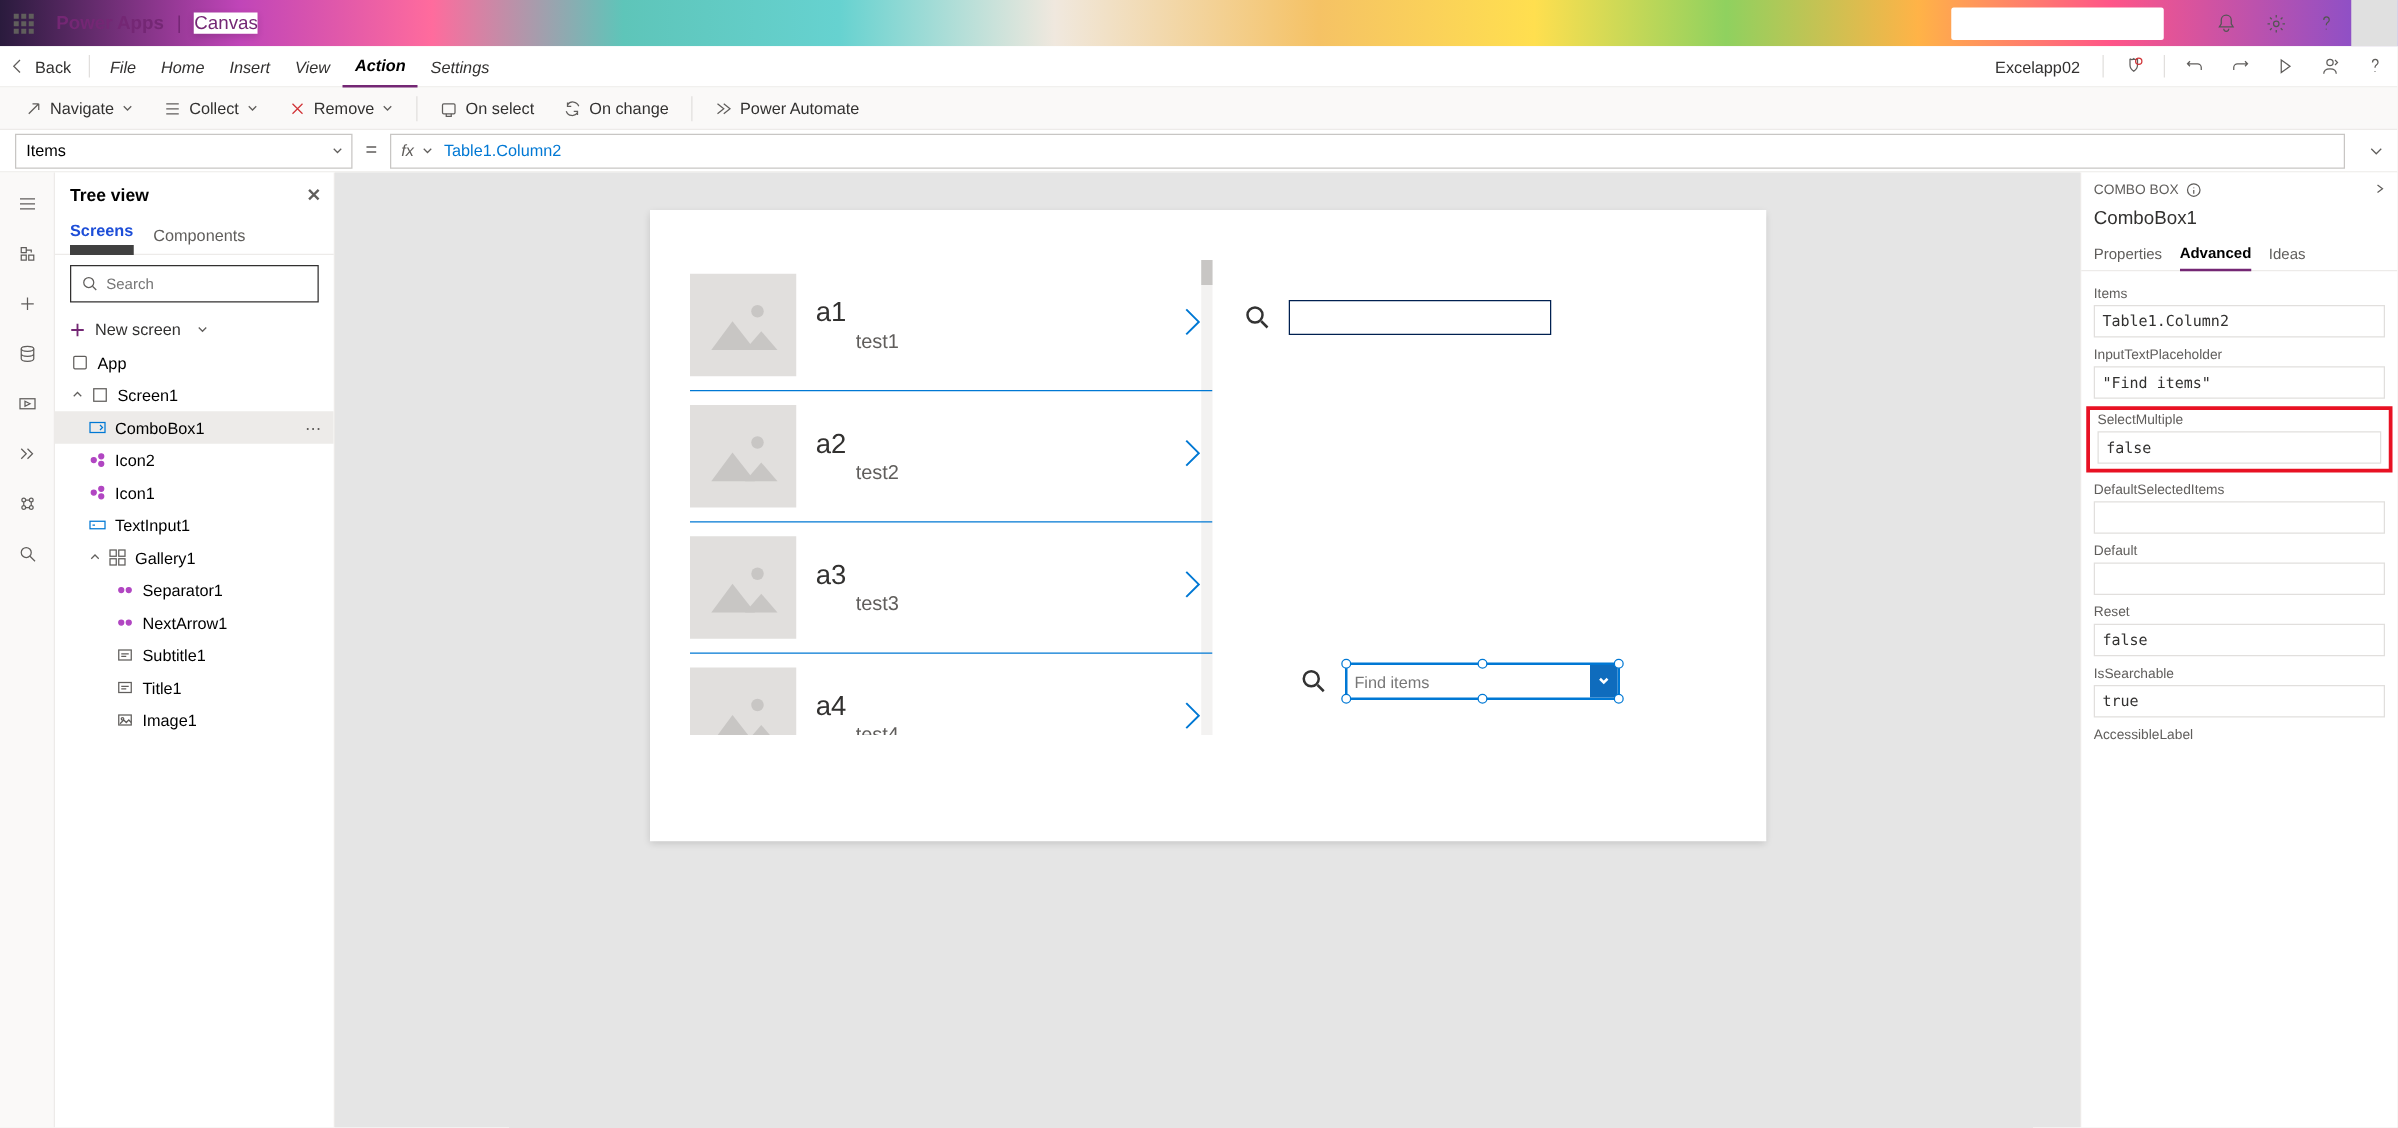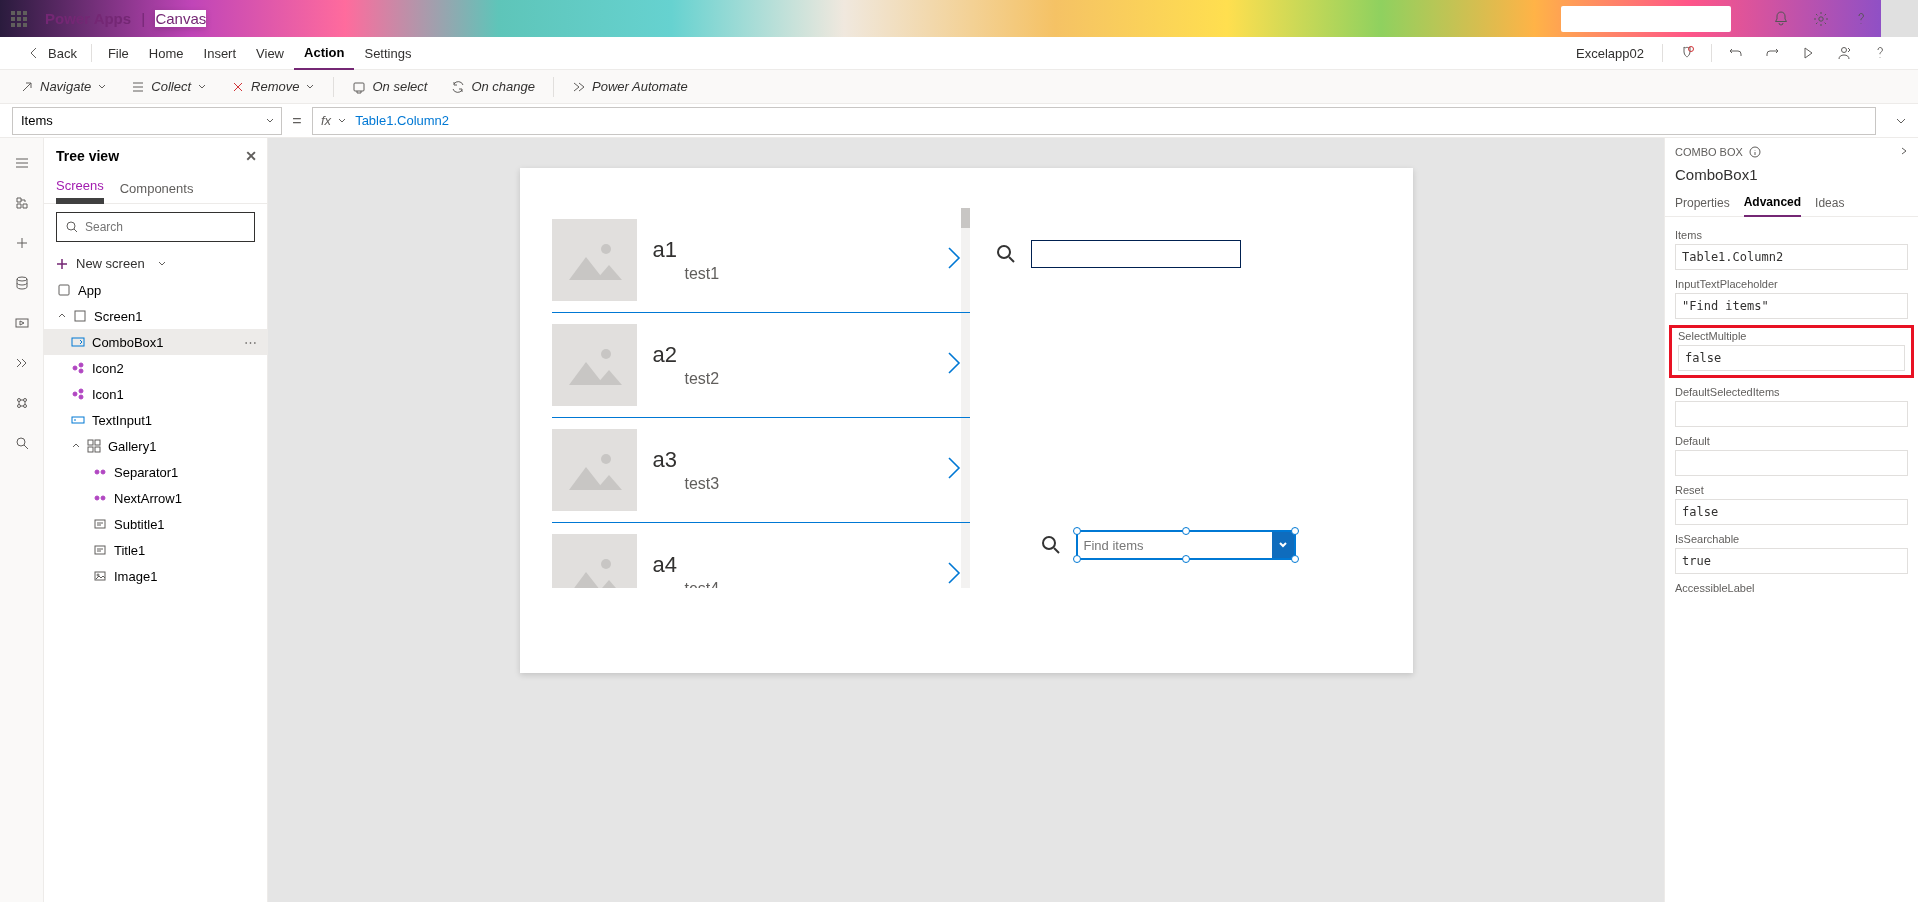--- a/index.html
+++ b/index.html
@@ -17,32 +17,32 @@
 .brand { font-size:15px; color:#742774; font-weight:600; margin-left:8px;}
 .brand .sep { color:#742774; margin:0 6px; font-weight:400;}
 .brand .canvas { font-weight:400; }
 .top-right { margin-left:auto; display:flex; align-items:center; gap:0; height:100%;}
 .search-top { width:170px; height:26px; background:#fff; border-radius:2px; margin-right:30px;}
 .top-icon-btn { width:40px; height:37px; display:flex; align-items:center; justify-content:center; cursor:pointer;}
 .top-icon-btn svg { stroke:#555; fill:none; }
 .avatar-square { width:37px; height:37px; background:#e0e0e0; }
 
 
-.menu-bar { height:33px; background:#fff; border-bottom:1px solid #edebe9; display:flex; align-items:center; padding:0 20px; font-size:13px; color:#323130;}
+.menu-bar { height:33px; background:#fff; border-bottom:1px solid #edebe9; display:flex; align-items:center; padding:0 0; font-size:13px; color:#323130;}
 .menu-bar .back { display:flex; align-items:center; gap:6px; cursor:pointer; padding:0 8px;}
 .menu-bar .msep { width:1px; height:18px; background:#e1dfdd; margin:0 6px;}
-.menu-bar .mitem { padding:0 10px; cursor:pointer; height:33px; display:flex; align-items:center;}
+.menu-bar .mitem { padding:0 10px; cursor:pointer; height:33px; display:flex; align-items:center;font-style:italic;}
 .menu-bar .mitem.active { border-bottom:2px solid #742774; font-weight:600; color:#000;}
 .menu-bar .right-group { margin-left:auto; display:flex; align-items:center; gap:0;}
 .menu-bar .right-group .ico { width:36px; height:33px; display:flex; align-items:center; justify-content:center; cursor:pointer;}
 .appname { font-size:13px; color:#323130; padding-right:12px;}
 
 
 .ribbon { height:34px; background:#faf9f8; border-bottom:1px solid #edebe9; display:flex; align-items:center; padding:0 10px; gap:4px; font-size:13px;}
-.ribbon .ritem { display:flex; align-items:center; gap:6px; padding:0 10px; cursor:pointer; color:#323130;font-style:italic;}
+.ribbon .ritem { display:flex; align-items:center; gap:6px; padding:0 10px; cursor:pointer; color:#323130;}
 .ribbon .ritem.red svg { stroke:#d13438;}
 .ribbon .ritem svg { stroke:#605e5c; fill:none;}
 .ribbon .rsep { width:1px; height:20px; background:#e1dfdd; margin:0 4px;}
 
 
 .formula-bar { height:34px; background:#fff; border-bottom:1px solid #edebe9; display:flex; align-items:center;}
 .prop-dd { width:270px; height:28px; margin-left:12px; border:1px solid #c8c6c4; background:#fff; display:flex; align-items:center; padding:0 8px; font-size:13px; position:relative;}
 .prop-dd .chev { position:absolute; right:6px; }
 .eq { width:30px; text-align:center; color:#605e5c;}
 .fx-box { flex:1; height:28px; border:1px solid #c8c6c4; display:flex; align-items:center; padding:0 8px; font-family:Consolas,monospace; font-size:13px; margin-right:8px;}
@@ -55,21 +55,21 @@
 .rail { width:44px; background:#faf9f8; border-right:1px solid #edebe9; display:flex; flex-direction:column; align-items:center; padding-top:8px; gap:6px;}
 .rail .ritem2 { width:44px; height:34px; display:flex; align-items:center; justify-content:center; cursor:pointer;}
 .rail .ritem2 svg { stroke:#605e5c; fill:none; }
 
 
 .tree-panel { width:224px; background:#fff; border-right:1px solid #edebe9; display:flex; flex-direction:column;}
 .tree-head { height:36px; display:flex; align-items:center; padding:0 12px; font-size:14px; font-weight:600; position:relative;}
 .tree-head .close { position:absolute; right:10px; cursor:pointer; color:#605e5c; font-size:14px;}
 .tree-tabs { display:flex; gap:16px; padding:0 12px; font-size:13px; height:30px; align-items:center; border-bottom:1px solid #edebe9;}
 .tree-tabs .tab { cursor:pointer; height:30px; display:flex; align-items:center; color:#605e5c;}
-.tree-tabs .tab.active { color:#a21caf; border-bottom:6px solid #404040; font-weight:400;}
+.tree-tabs .tab.active { color:#1d4ed8; border-bottom:8px solid #404040; font-weight:700;}
 .tree-search { margin:8px 12px; height:30px; border:1px solid #323130; display:flex; align-items:center; padding:0 8px; gap:6px;}
 .tree-search input { border:none; outline:none; flex:1; font-size:12px;}
 .new-screen { display:flex; align-items:center; gap:8px; padding:6px 12px; font-size:13px; color:#323130; cursor:pointer;}
 .tree-list { flex:1; overflow:auto; font-size:13px;}
 .tnode { display:flex; align-items:center; height:26px; padding-left:12px; gap:6px; cursor:pointer; position:relative;}
 .tnode.selected { background:#edebe9;}
 .tnode .more { position:absolute; right:10px; color:#605e5c;}
 .ind1 { padding-left:26px;}
 .ind2 { padding-left:48px;}
 .tree-ico { width:16px; height:16px; display:flex; align-items:center; justify-content:center;}

